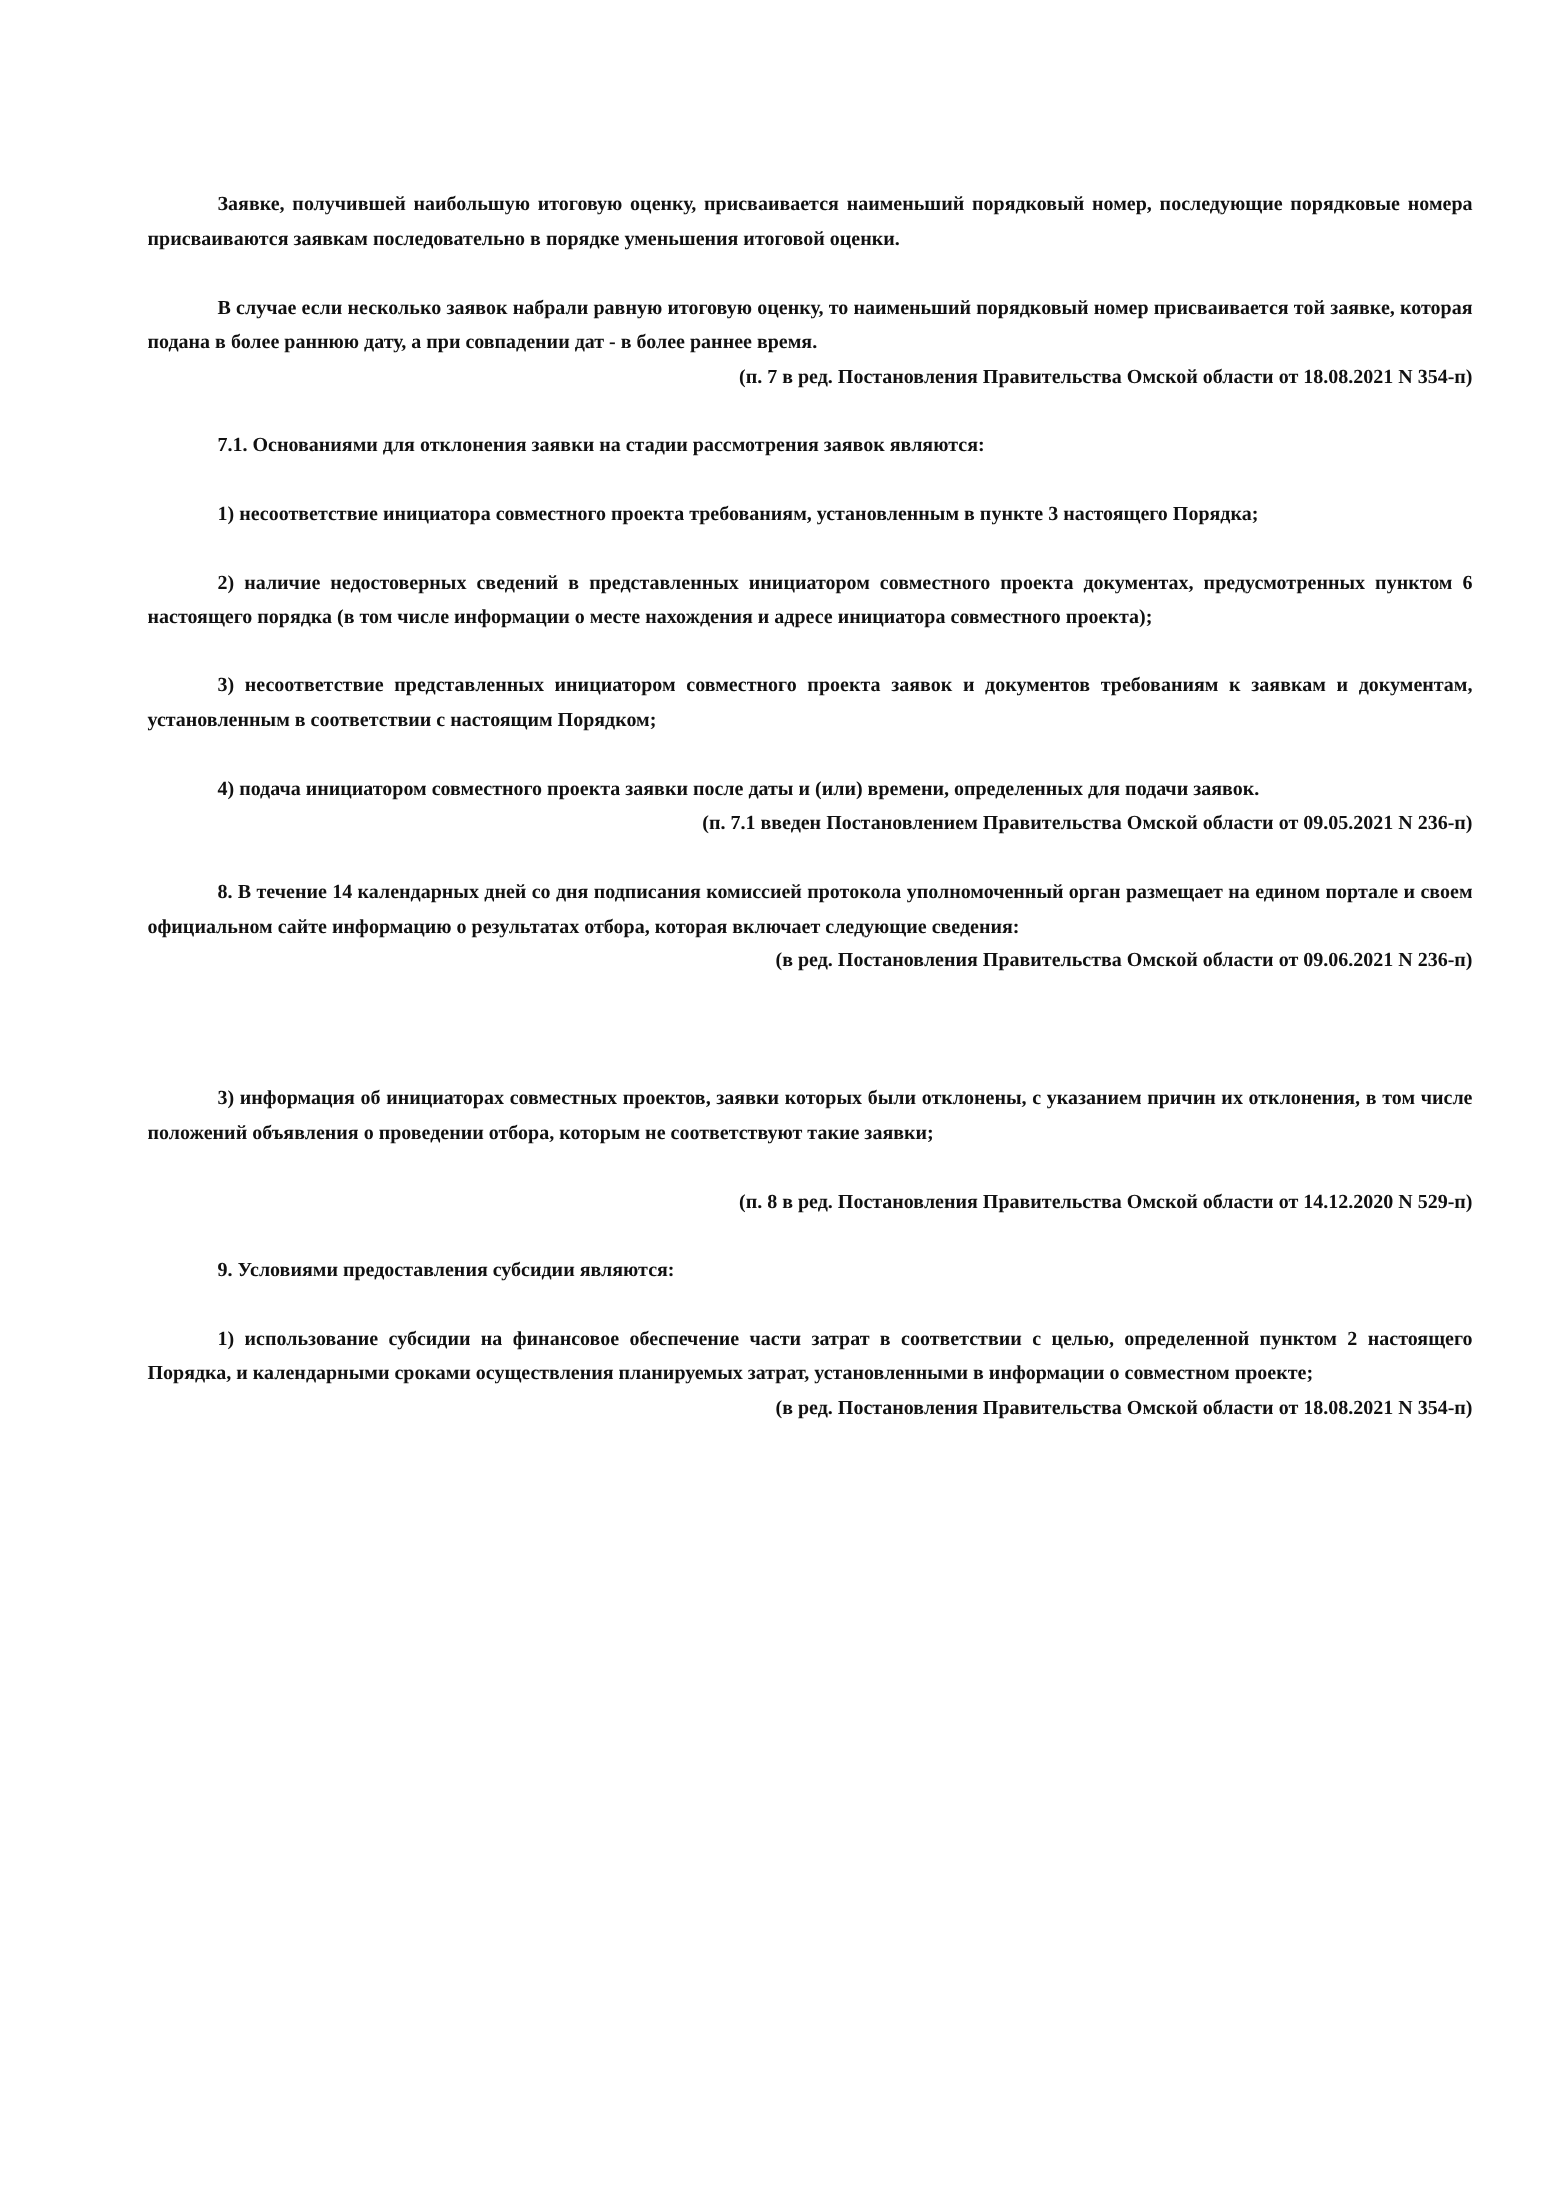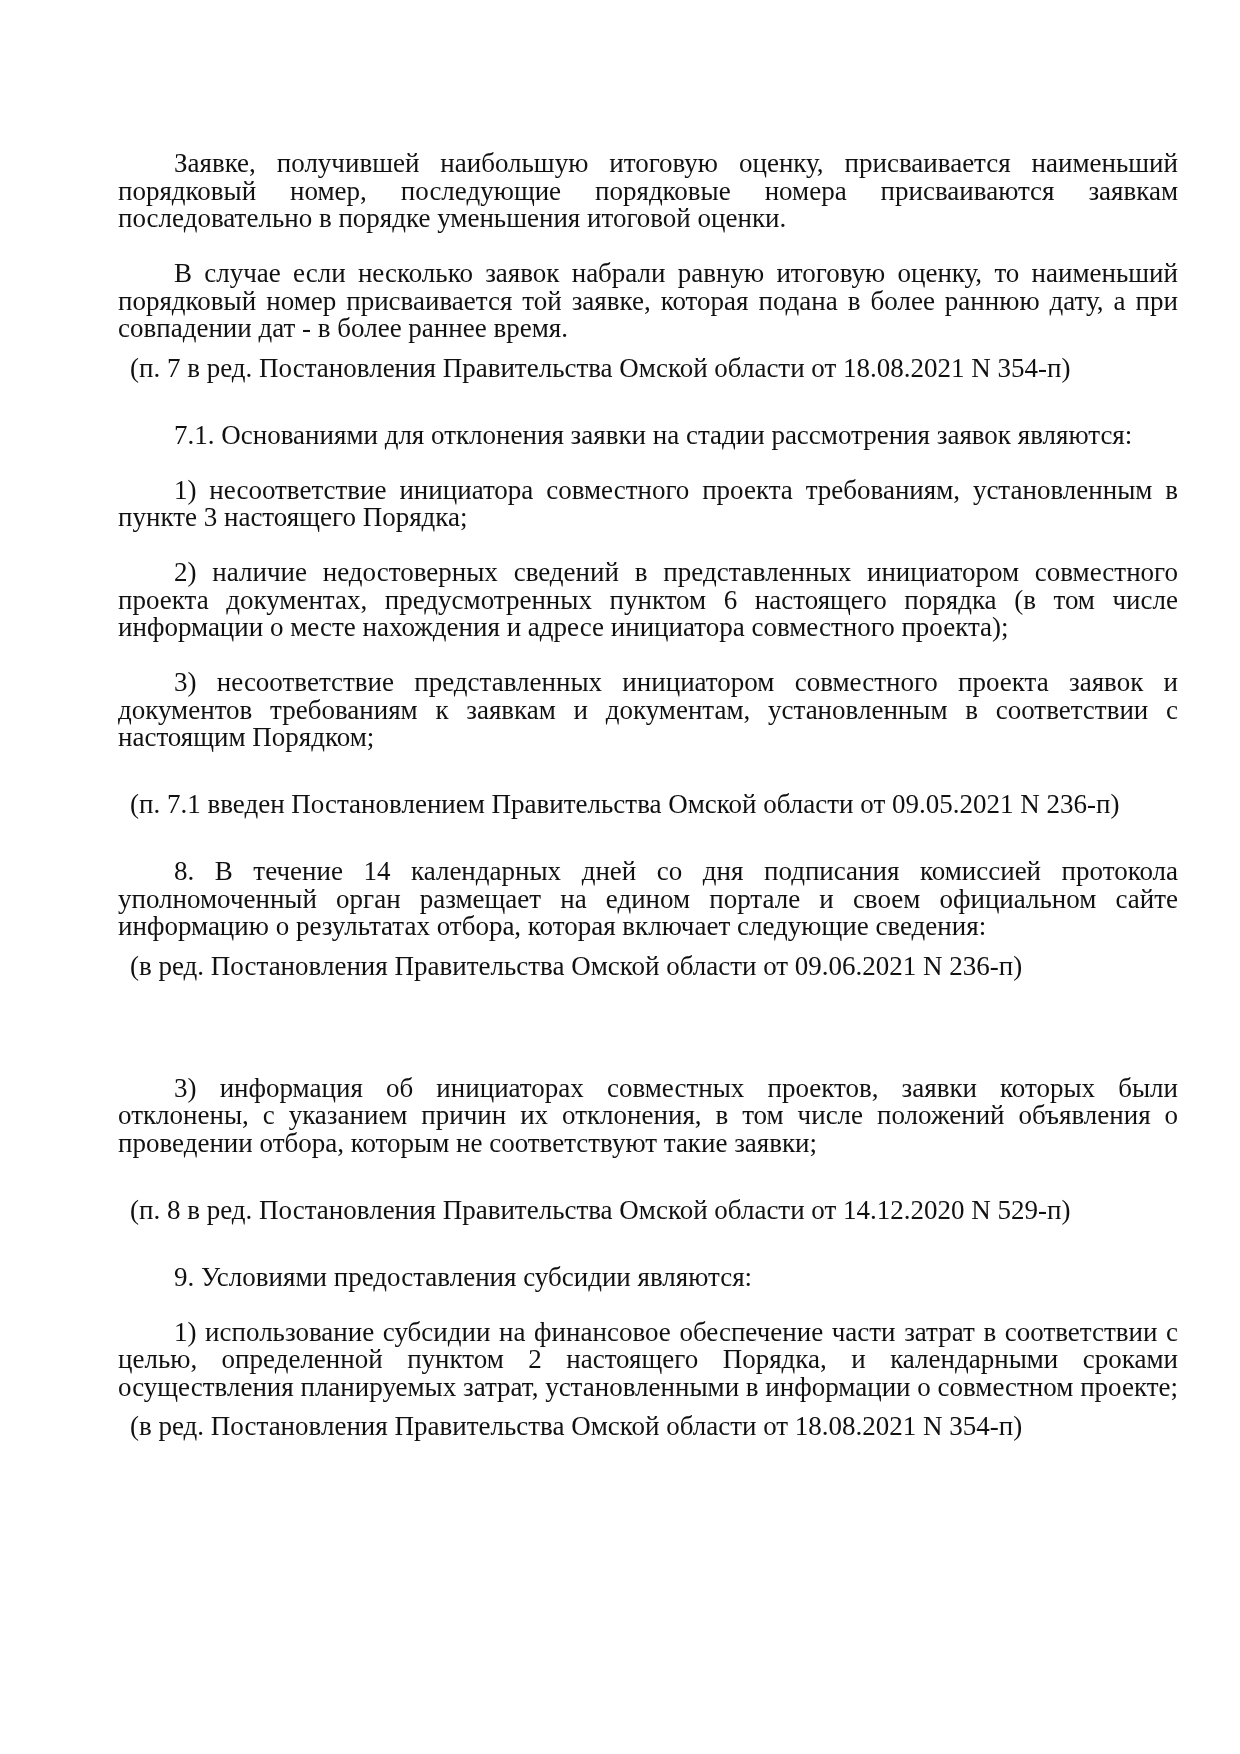--- a/index.html
+++ b/index.html
@@ -12,35 +12,36 @@
       height: 1754px;
       position: relative;
       overflow: hidden;
     }
     .page {
       position: absolute;
       left: 118px;
       top: 150px;
       width: 1060px;
       font-family: "Liberation Serif", "DejaVu Serif", serif;
-      font-size: 27px;
+      font-size: 16px;
       line-height: 27.5px;
       color: #111111;
+      font-weight: bold;
     }
     .para {
       margin: 0;
       text-align: justify;
       text-indent: 56px;
     }
     .gap {
       height: 27.5px;
     }
     .note {
-      margin: 12px;
-      text-align: left;
+      margin: 0;
+      text-align: right;
       text-indent: 0;
     }
   </style>
 </head>
 <body>
 
 <div class="page">
 
   <p class="para">Заявке, получившей наибольшую итоговую оценку, присваивается наименьший порядковый номер, последующие порядковые номера присваиваются заявкам последовательно в порядке уменьшения итоговой оценки.</p>
   <div class="gap"></div>
@@ -54,20 +55,21 @@
 
   <p class="para">1) несоответствие инициатора совместного проекта требованиям, установленным в пункте 3 настоящего Порядка;</p>
   <div class="gap"></div>
 
   <p class="para">2) наличие недостоверных сведений в представленных инициатором совместного проекта документах, предусмотренных пунктом 6 настоящего порядка (в том числе информации о месте нахождения и адресе инициатора совместного проекта);</p>
   <div class="gap"></div>
 
   <p class="para">3) несоответствие представленных инициатором совместного проекта заявок и документов требованиям к заявкам и документам, установленным в соответствии с настоящим Порядком;</p>
   <div class="gap"></div>
 
+  <p class="para">4) подача инициатором совместного проекта заявки после даты и (или) времени, определенных для подачи заявок.</p>
   <p class="note">(п. 7.1 введен Постановлением Правительства Омской области от 09.05.2021 N 236-п)</p>
   <div class="gap"></div>
 
   <p class="para">8. В течение 14 календарных дней со дня подписания комиссией протокола уполномоченный орган размещает на едином портале и своем официальном сайте информацию о результатах отбора, которая включает следующие сведения:</p>
   <p class="note">(в ред. Постановления Правительства Омской области от 09.06.2021 N 236-п)</p>
   <div class="gap"></div>
 
   <div class="gap"></div>
 
   <div class="gap"></div>

